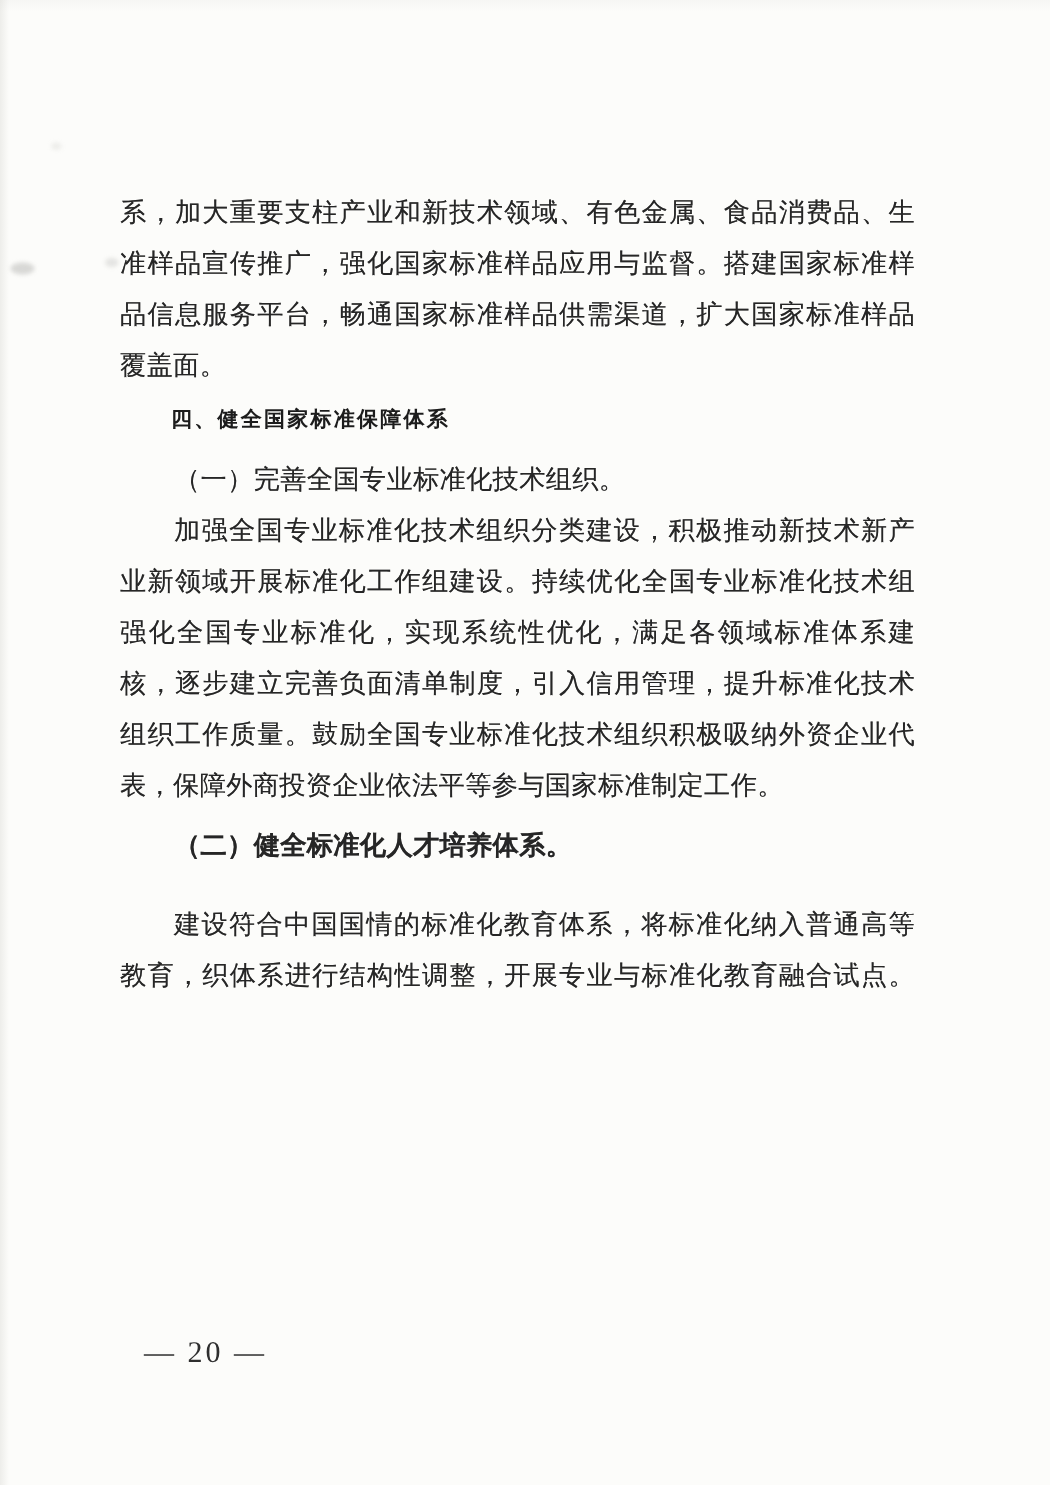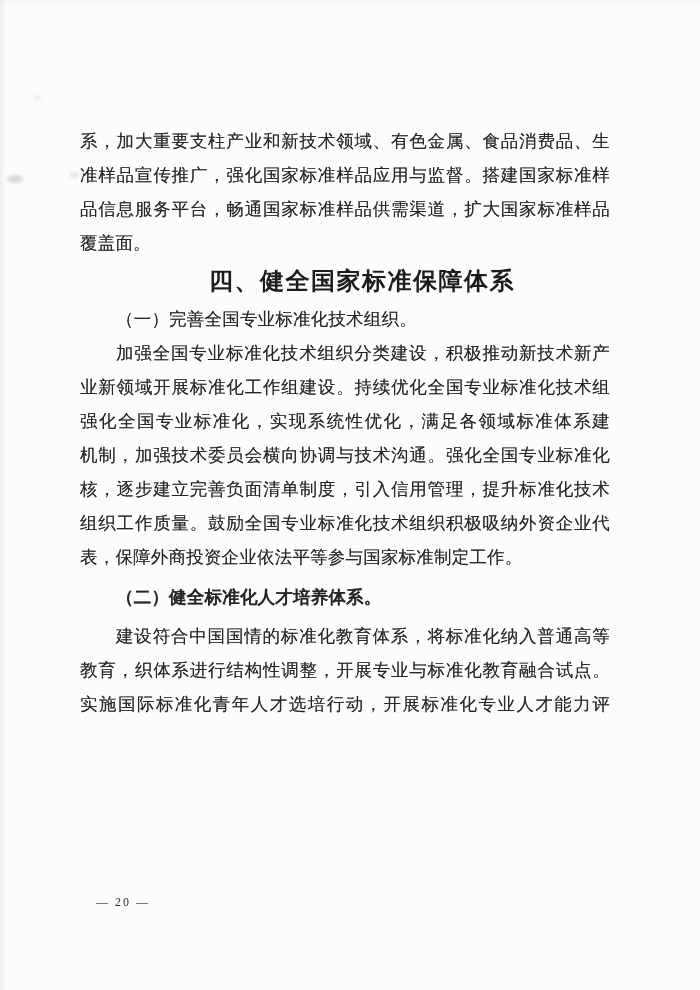--- a/index.html
+++ b/index.html
@@ -45,33 +45,32 @@
     text-justify: inter-character;
     overflow: hidden;
   }
   .line.indent {
     padding-left: 36px;
     box-sizing: border-box;
   }
   .line.heading {
     font-family: Liberation Serif, serif;
     font-weight: 700;
-    font-size: 24px;
+    font-size: 14px;
     letter-spacing: 1.5px;
     color: #1c1c1c;
     padding-left: 34px;
     box-sizing: border-box;
     text-shadow: none;
-    text-align: center;
   }
   .page-number {
     position: absolute;
     left: 96px;
     top: 892px;
-    font-size: 12px;
+    font-size: 20px;
     line-height: 20px;
     letter-spacing: 2px;
     color: #2e2e2e;
   }
   .smudge {
     position: absolute;
     border-radius: 50%;
     filter: blur(1.5px);
   }
   .smudge-1 {
@@ -107,24 +106,22 @@
   <div class="text-block">
       <div class="line stretch">系，加大重要支柱产业和新技术领域、有色金属、食品消费品、生</div>
       <div class="line stretch">准样品宣传推广，强化国家标准样品应用与监督。搭建国家标准样</div>
       <div class="line stretch">品信息服务平台，畅通国家标准样品供需渠道，扩大国家标准样品</div>
       <div class="line">覆盖面。</div>
       <div class="line heading" style="margin-top: 4px;">四、健全国家标准保障体系</div>
       <div class="line indent" style="margin-top: 4px;">（一）完善全国专业标准化技术组织。</div>
       <div class="line stretch indent">加强全国专业标准化技术组织分类建设，积极推动新技术新产</div>
       <div class="line stretch">业新领域开展标准化工作组建设。持续优化全国专业标准化技术组</div>
       <div class="line stretch">强化全国专业标准化，实现系统性优化，满足各领域标准体系建</div>
-      <div class="line stretch">机制，加强技术委员会横向协调与技术沟通。强化全国专业标准化</div>
       <div class="line stretch">核，逐步建立完善负面清单制度，引入信用管理，提升标准化技术</div>
       <div class="line stretch">组织工作质量。鼓励全国专业标准化技术组织积极吸纳外资企业代</div>
       <div class="line">表，保障外商投资企业依法平等参与国家标准制定工作。</div>
       <div class="line indent" style="margin-top: 6px; font-weight: bold;">（二）健全标准化人才培养体系。</div>
-      <div class="line stretch indent" style="margin-top: 5px;">建设符合中国国情的标准化教育体系，将标准化纳入普通高等</div>
+      <div class="line stretch indent" style="margin-top: 19px;">建设符合中国国情的标准化教育体系，将标准化纳入普通高等</div>
       <div class="line stretch">教育，织体系进行结构性调整，开展专业与标准化教育融合试点。培</div>
-      <div class="line stretch">实施国际标准化青年人才选培行动，开展标准化专业人才能力评</div>
     </div>
 
   <div class="page-number">— 20 —</div>
 </div>
 
 </body></html>

